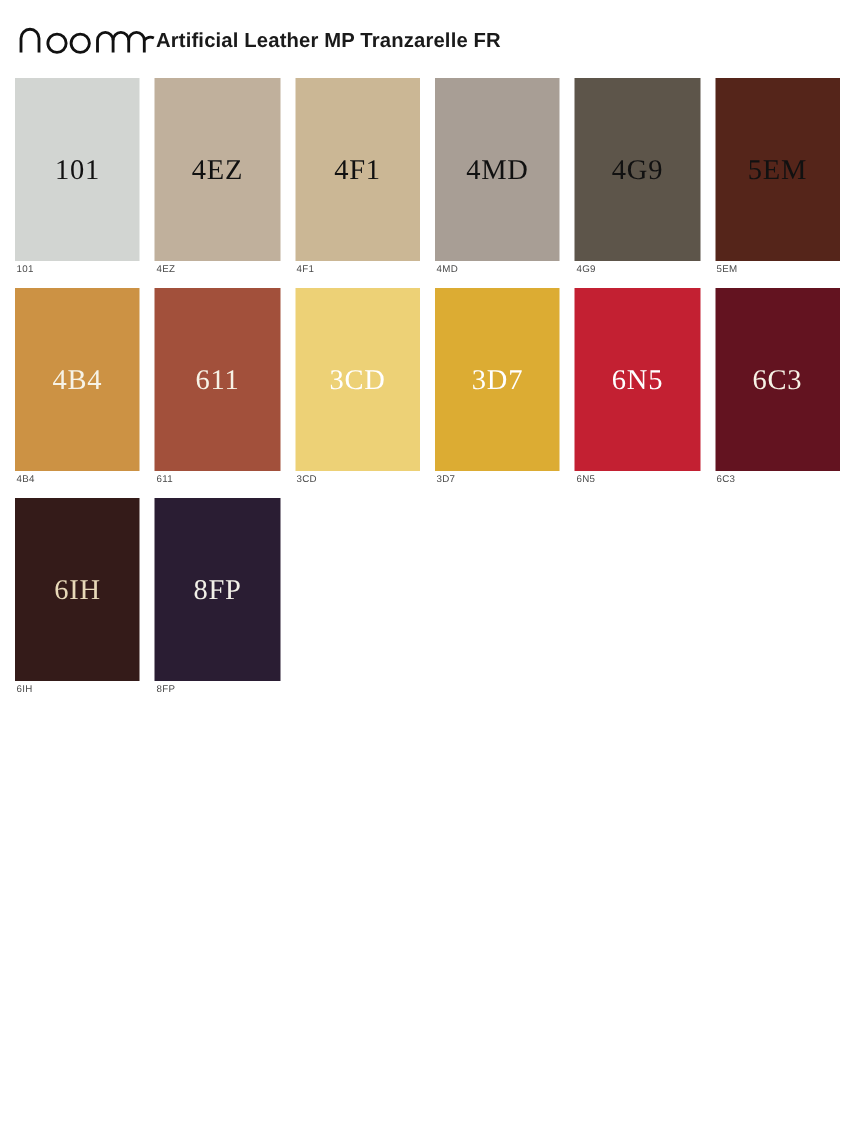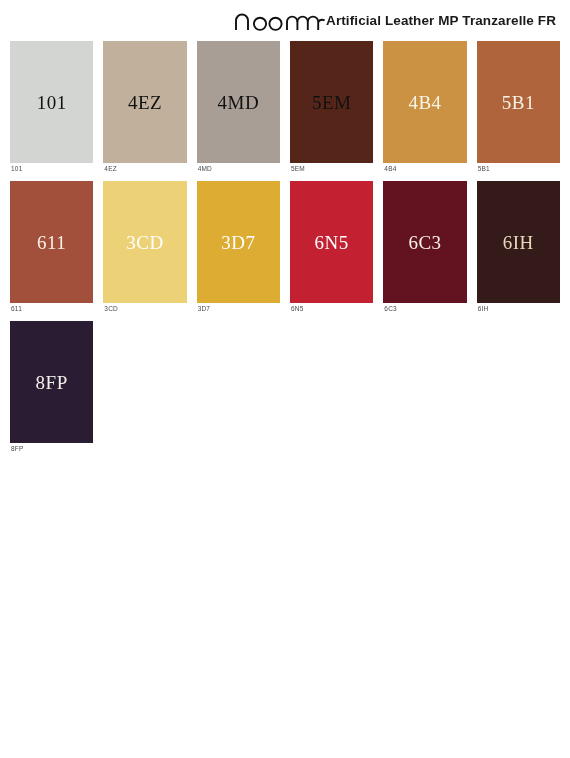--- a/index.html
+++ b/index.html
@@ -17,24 +17,24 @@
   .page {
     width: 570px;
     height: 758px;
     position: relative;
     box-sizing: border-box;
     padding: 0 10px;
   }
 
   
   .header {
-    height: 41px;
+    height: 52px;
     display: flex;
     align-items: center;
-    justify-content: flex-end;
+    justify-content: flex-start;
     padding: 0 2px;
     box-sizing: border-box;
   }
 
   .logo {
     display: block;
     line-height: 0;
   }
   .logo svg { display: block; }
 
@@ -129,51 +129,57 @@
       <div class="caption">101</div>
     </div>
 
     <div class="cell">
       <div class="chip" style="background-color: rgb(192, 176, 156);">
         <span class="chip-label" style="color: rgb(17, 17, 17);">4EZ</span>
       </div>
       <div class="caption">4EZ</div>
     </div>
 
+    <div class="cell">
+      <div class="chip" style="background-color: rgb(203, 183, 149);">
+        <span class="chip-label" style="color: rgb(17, 17, 17);">4F1</span>
+      </div>
+      <div class="caption">4F1</div>
+    </div>
 
     <div class="cell">
       <div class="chip" style="background-color: rgb(168, 158, 149);">
         <span class="chip-label" style="color: rgb(17, 17, 17);">4MD</span>
       </div>
       <div class="caption">4MD</div>
     </div>
 
+    <div class="cell">
+      <div class="chip" style="background-color: rgb(93, 85, 74);">
+        <span class="chip-label" style="color: rgb(17, 17, 17);">4G9</span>
+      </div>
+      <div class="caption">4G9</div>
+    </div>
 
 
     <div class="cell">
       <div class="chip" style="background-color: rgb(85, 37, 26);">
         <span class="chip-label" style="color: rgb(17, 17, 17);">5EM</span>
       </div>
       <div class="caption">5EM</div>
     </div>
 
 
     <div class="cell">
       <div class="chip" style="background-color: rgb(204, 146, 68);">
         <span class="chip-label" style="color: rgb(247, 243, 230);">4B4</span>
       </div>
       <div class="caption">4B4</div>
     </div>
 
-    <div class="cell">
-      <div class="chip" style="background-color: rgb(176, 100, 60);">
-        <span class="chip-label" style="color: rgb(247, 243, 230);">5B1</span>
-      </div>
-      <div class="caption">5B1</div>
-    </div>
 
 
     <div class="cell">
       <div class="chip" style="background-color: rgb(162, 80, 59);">
         <span class="chip-label" style="color: rgb(247, 243, 230);">611</span>
       </div>
       <div class="caption">611</div>
     </div>
 
     <div class="cell">

